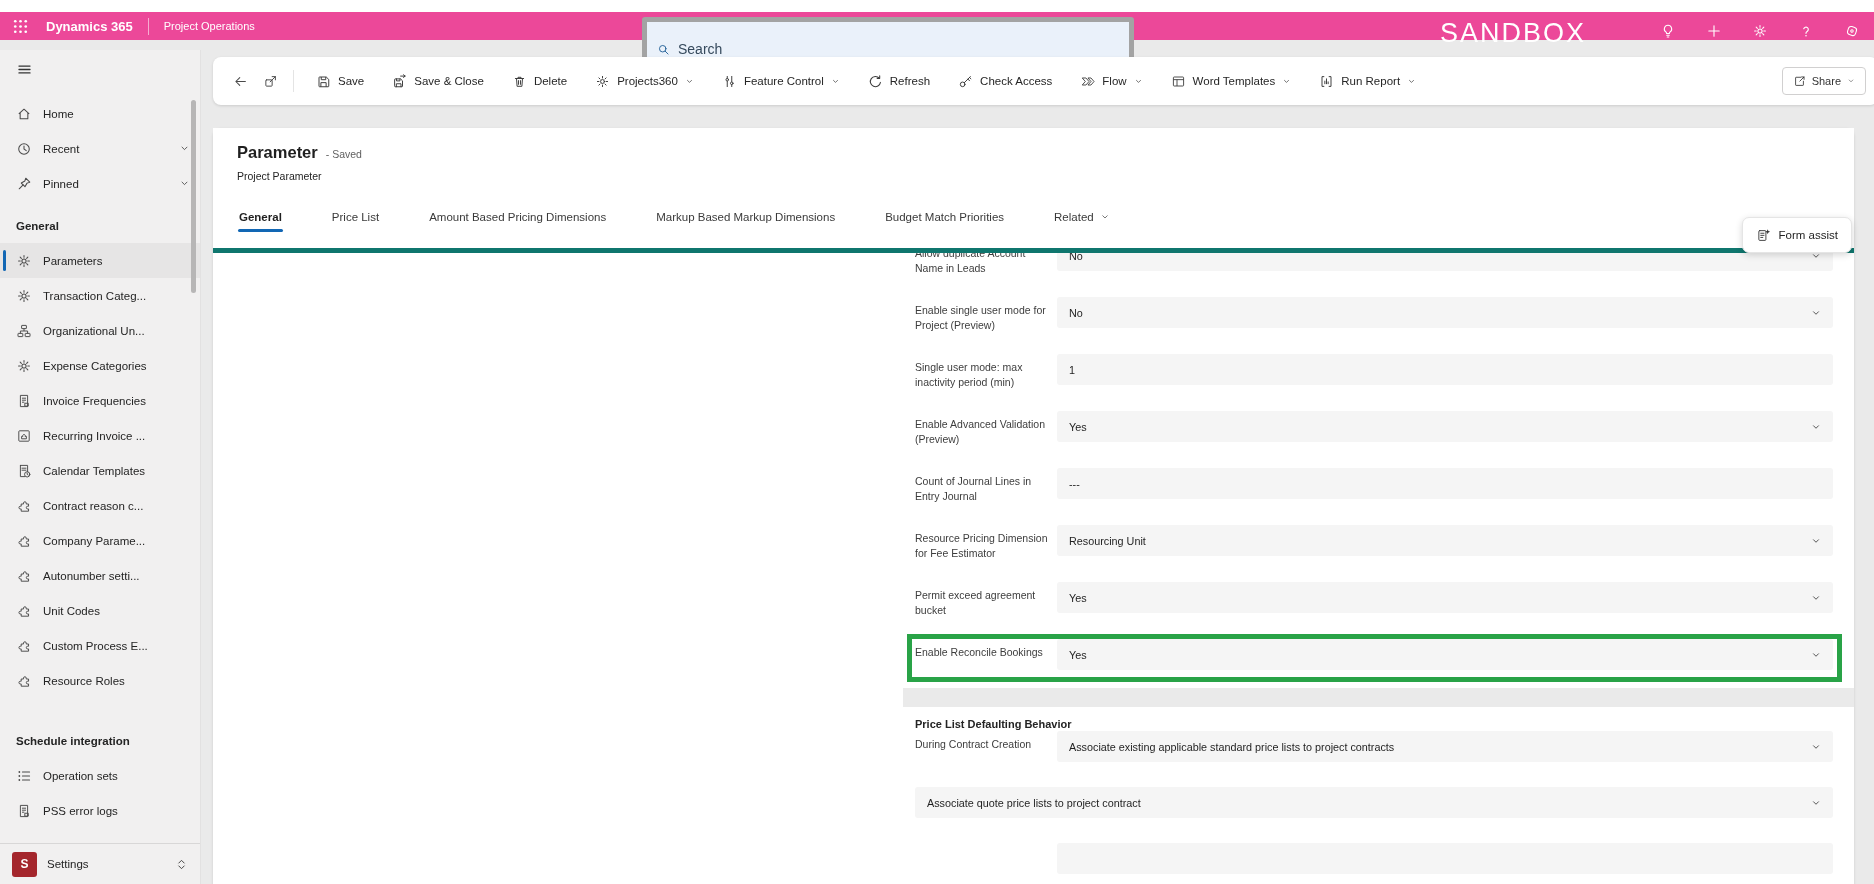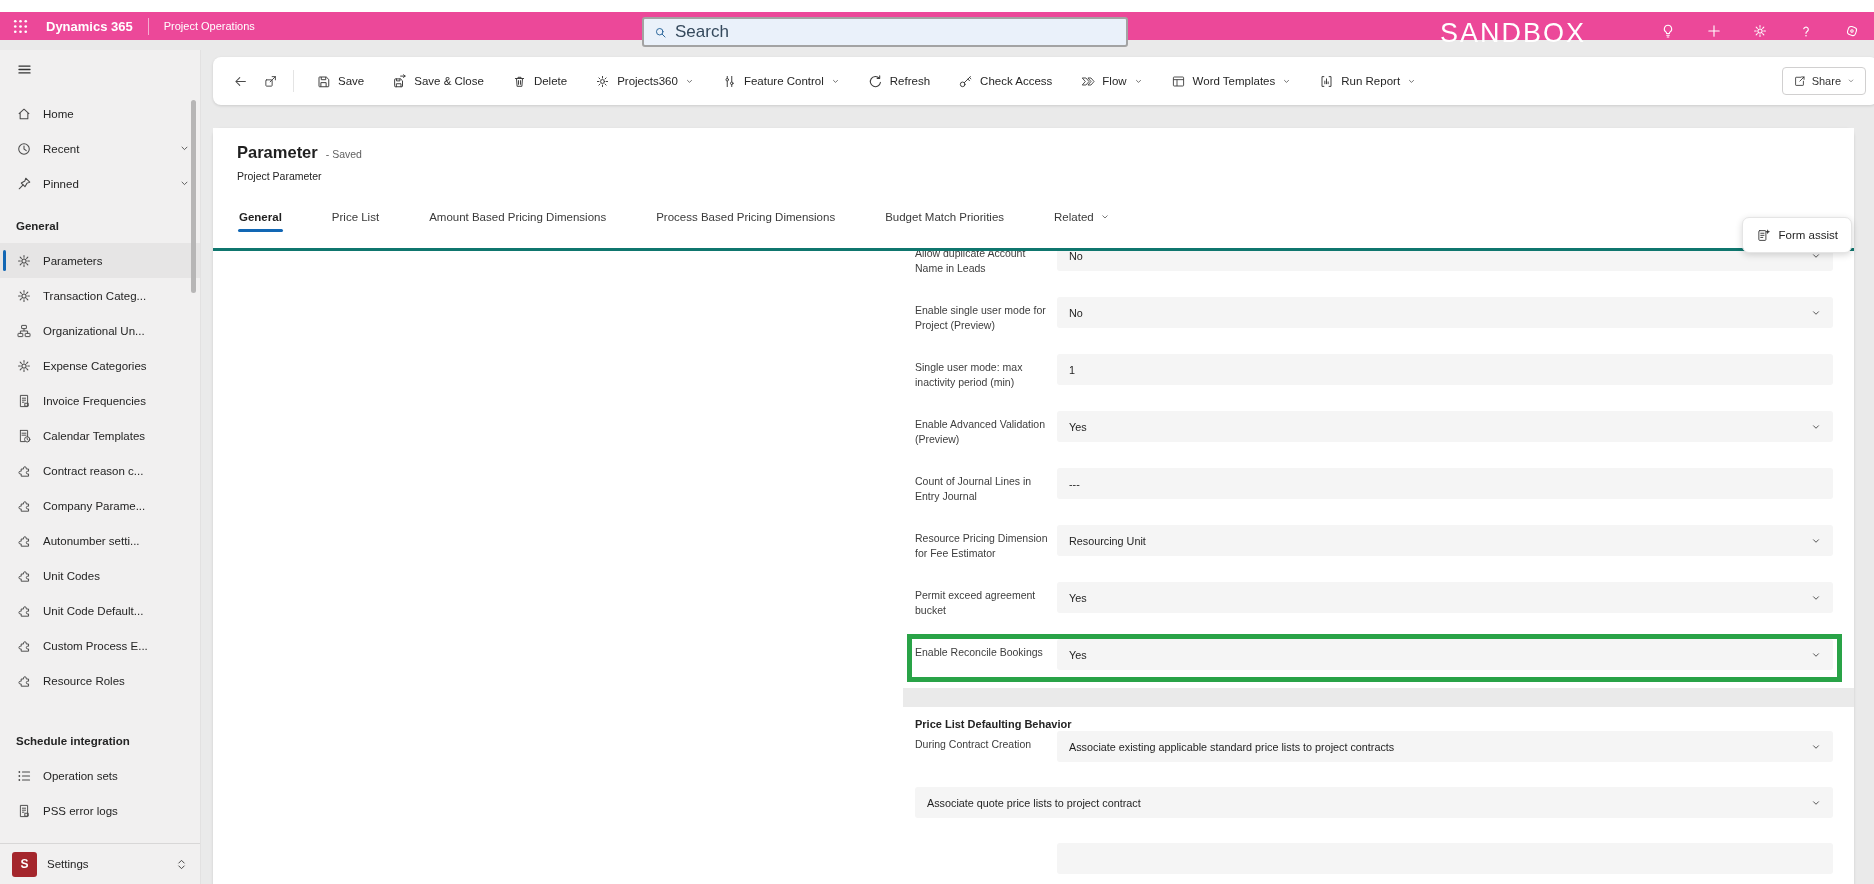--- a/index.html
+++ b/index.html
@@ -8,22 +8,22 @@
   .ic{display:block;width:16px;height:16px}
   svg.defs{position:absolute;width:0;height:0;overflow:hidden}
 
   
   .top-strip{position:absolute;top:0;left:0;right:0;height:12px;background:#fff}
   .navbar{position:absolute;top:12px;left:0;right:0;height:28px;background:#ec4899;display:flex;align-items:center;color:#fff}
   .waffle{width:40px;height:38px;display:flex;align-items:center;justify-content:center;cursor:pointer}
   .brand{font-size:13px;font-weight:700;margin-left:6px;white-space:nowrap}
   .nav-divider{width:1px;height:17px;background:rgba(255,255,255,.55);margin:0 15px}
   .app-name{font-size:11px;white-space:nowrap}
-  .nav-search{position:absolute;left:642px;top:5px;width:462px;height:26px;background:#EAF1FA;border:2px solid #a3a3a3;
-              border-radius:3px;display:flex;align-items:center;padding:0 10px;gap:8px;color:#35495c;font-size:17px;cursor:text}
+  .nav-search{position:absolute;left:642px;top:5px;width:462px;height:26px;background:#EAF1FA;border:5px solid #a3a3a3;
+              border-radius:3px;display:flex;align-items:center;padding:14px 10px;gap:8px;color:#35495c;font-size:14px;cursor:text}
   .nav-search .ic{width:13px;height:13px;color:#1d5c94}
   .env{position:absolute;left:1440px;top:7px;font-size:27px;font-weight:300;letter-spacing:2px;line-height:1;color:#fff;transform:scaleY(1.04);transform-origin:left top}
   .nav-icons{position:absolute;right:14px;top:0;height:38px;display:flex;align-items:center;gap:30px}
   .nav-ic{color:#fff;cursor:pointer}
   .nav-ic .ic{width:16px;height:16px}
 
   
   .sidebar{position:absolute;left:0;top:50px;width:200px;bottom:0;background:#F1F0F0;border-right:1px solid #E2E1E1;overflow:hidden}
   .hamburger{height:38px;display:flex;align-items:center;padding-left:16px;color:#333;cursor:pointer}
   .hamburger .ic{width:17px;height:17px}
@@ -58,21 +58,21 @@
   .chev{color:#555}
   .chev .ic{width:9px;height:9px}
   .cmd-spacer{flex:1}
   .share-btn{display:flex;align-items:center;gap:6px;font-size:11px;color:#333;border:1px solid #D1D0D0;border-radius:4px;
              height:26px;padding:0 10px;background:#fff;cursor:pointer;white-space:nowrap}
   .share-btn .ic{width:13px;height:13px}
   .share-btn .chev .ic{width:8px;height:8px}
 
   .content-card{position:absolute;left:13px;top:78px;width:1641px;height:810px;background:#fff;border-radius:8px;
                 box-shadow:0 1px 3px rgba(0,0,0,.13)}
-  .card-header{position:absolute;top:0;left:0;right:0;height:120px;border-bottom:3px solid #0f766e;background:#fff;z-index:4}
+  .card-header{position:absolute;top:0;left:0;right:0;height:120px;border-bottom:5px solid #0f766e;background:#fff;z-index:4}
   .page-title-row{position:absolute;left:24px;top:15px;display:flex;align-items:baseline;gap:8px;white-space:nowrap}
   .page-title{font-size:16.5px;font-weight:700;color:#1f1f1f}
   .page-status{font-size:10.5px;color:#616161}
   .entity-type{position:absolute;left:24px;top:42px;font-size:10.5px;color:#242424}
   .tabs{position:absolute;left:25px;top:76px;display:flex;gap:48px}
   .tab{display:flex;align-items:center;gap:6px;font-size:11.5px;color:#3a3a3a;padding:7px 1px 10px;position:relative;cursor:pointer;white-space:nowrap}
   .tab.active{font-weight:700;color:#1f1f1f}
   .tab.active::after{content:"";position:absolute;left:0;right:0;bottom:1px;height:3px;background:#1267B4;border-radius:2px}
   .tchev .ic{width:10px;height:10px;color:#555}
   .form-assist{position:absolute;right:2px;top:89px;height:34px;display:flex;align-items:center;gap:8px;padding:0 13px;
@@ -446,20 +446,29 @@
         <div class="side-item">
 
           <span class="sic">
           <svg class="ic">
             <use href="#i-doc-b"></use>
           </svg>
         </span>
           <span>Invoice Frequencies</span>
         </div>
 
+        <div class="side-item">
+
+          <span class="sic">
+          <svg class="ic">
+            <use href="#i-puzzle-frame"></use>
+          </svg>
+        </span>
+          <span>Recurring Invoice ...</span>
+        </div>
 
         <div class="side-item">
 
           <span class="sic">
           <svg class="ic">
             <use href="#i-doc-clock"></use>
           </svg>
         </span>
           <span>Calendar Templates</span>
         </div>
@@ -497,29 +506,20 @@
         <div class="side-item">
 
           <span class="sic">
           <svg class="ic">
             <use href="#i-puzzle"></use>
           </svg>
         </span>
           <span>Unit Codes</span>
         </div>
 
-        <div class="side-item">
-
-          <span class="sic">
-          <svg class="ic">
-            <use href="#i-puzzle"></use>
-          </svg>
-        </span>
-          <span>Unit Code Default...</span>
-        </div>
 
         <div class="side-item">
 
           <span class="sic">
           <svg class="ic">
             <use href="#i-puzzle"></use>
           </svg>
         </span>
           <span>Custom Process E...</span>
         </div>
@@ -742,21 +742,21 @@
             <span>Price List</span>
 
           </div>
 
           <div class="tab">
             <span>Amount Based Pricing Dimensions</span>
 
           </div>
 
           <div class="tab">
-            <span>Process Based Pricing Dimensions</span>
+            <span>Markup Based Markup Dimensions</span>
 
           </div>
 
           <div class="tab">
             <span>Budget Match Priorities</span>
 
           </div>
 
           <div class="tab">
             <span>Related</span>

